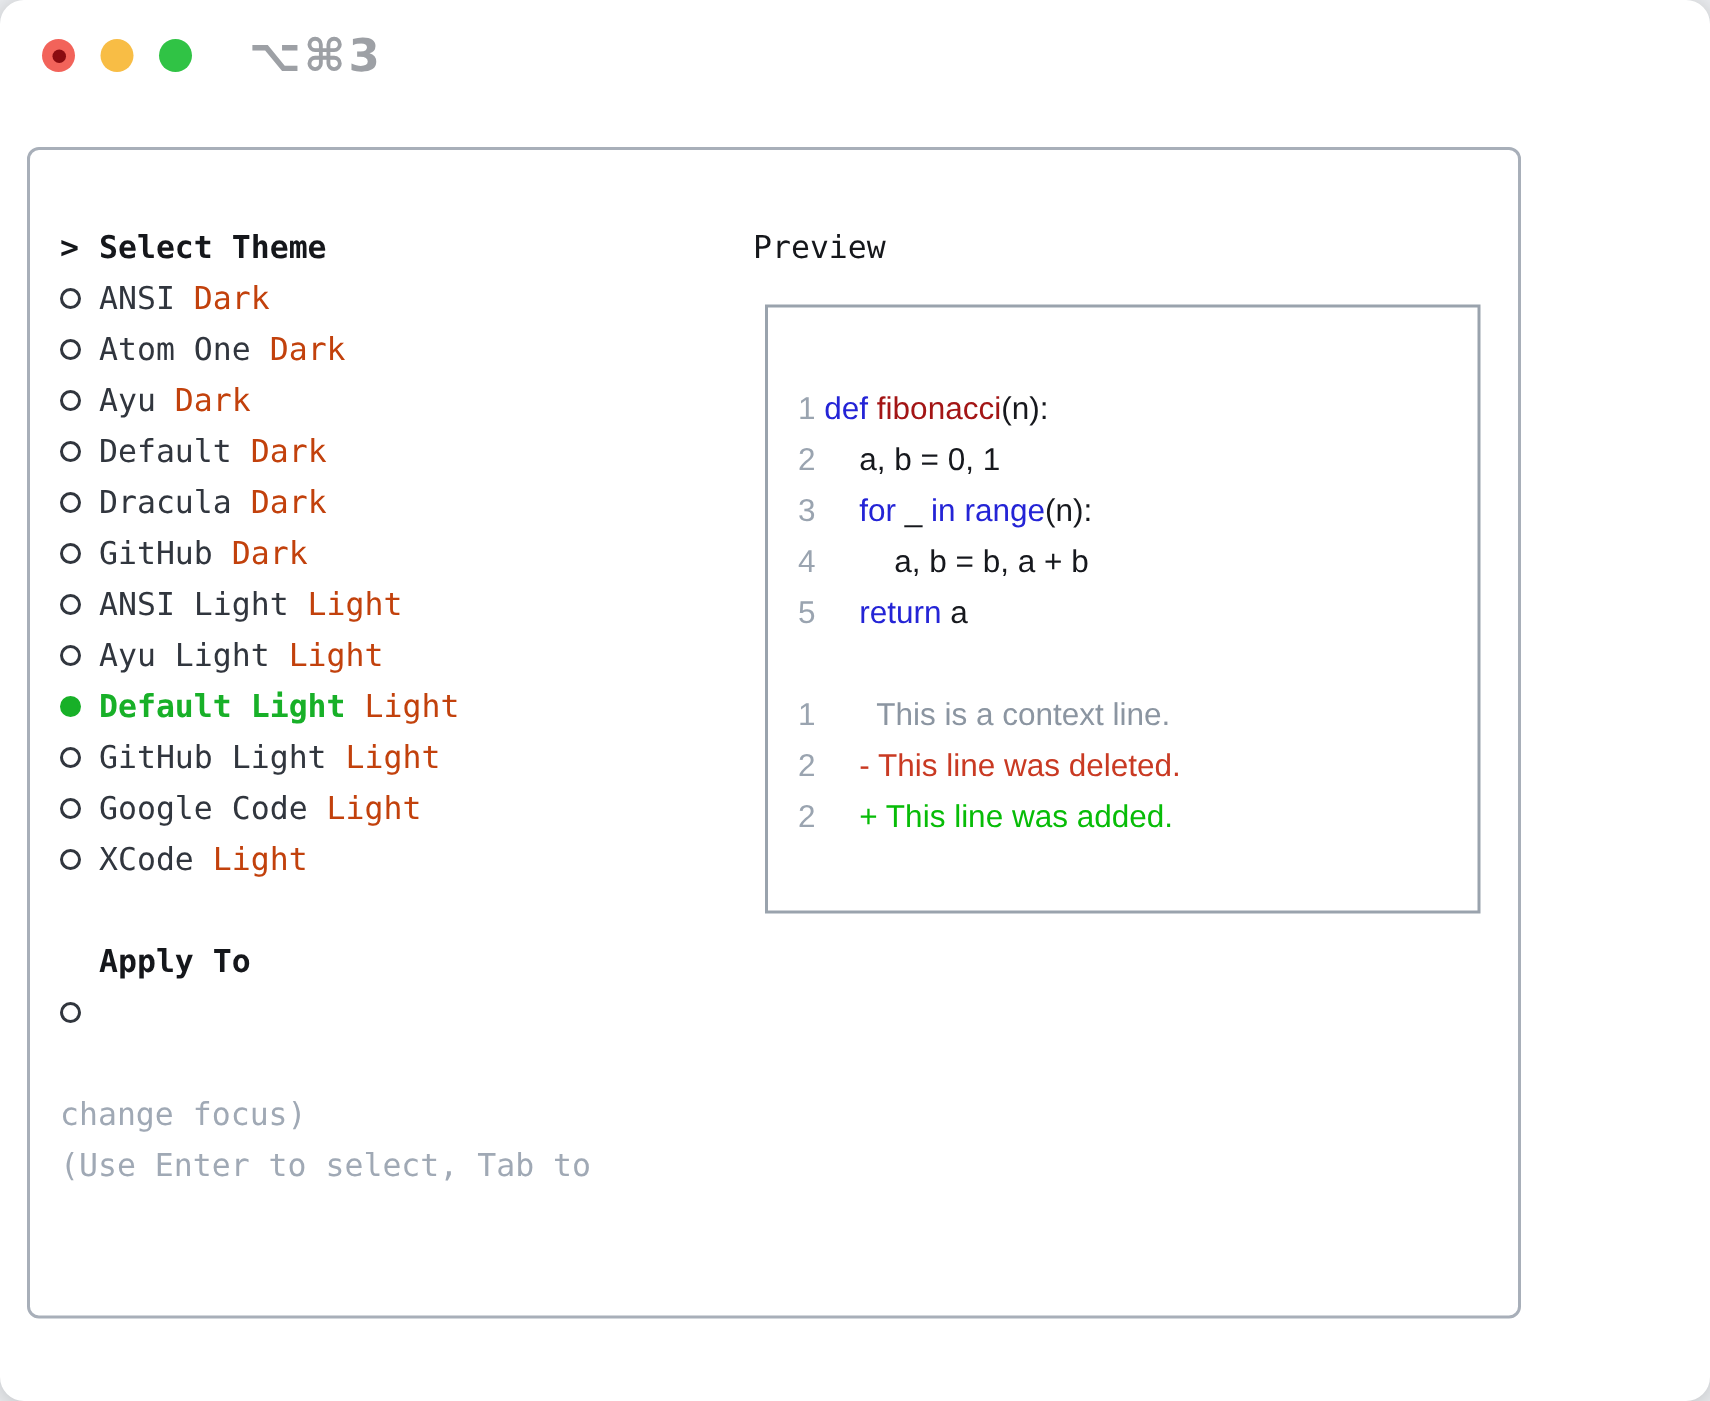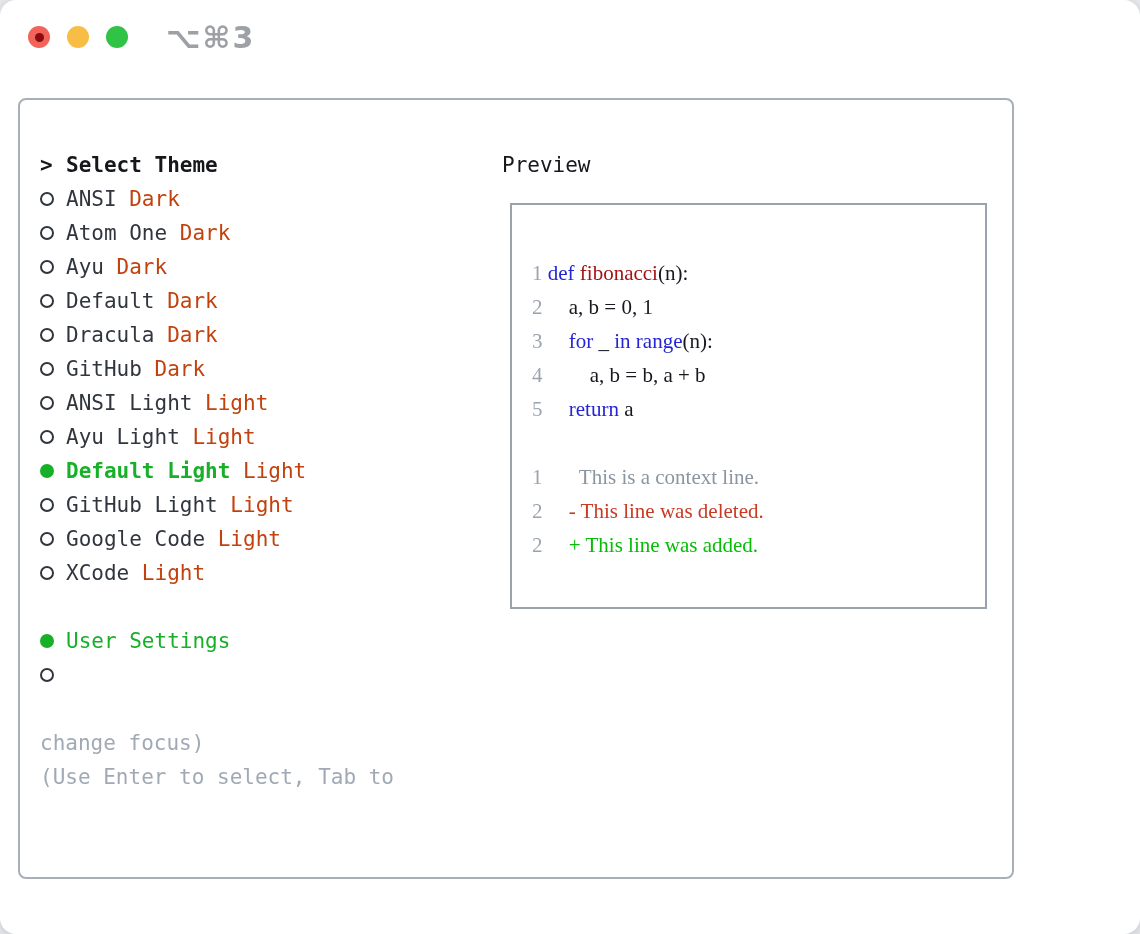--- a/index.html
+++ b/index.html
@@ -44,21 +44,21 @@
   .t-variant { color:#c2410c; }
   .opt-name.sel { color:#18b028; }
   .hint { color:#a0a9b5; }
   
   .preview-header { position:absolute; left:482px; top:48px; height:34px; display:flex; align-items:center; font-size:21px; font-weight:normal; color:#15171b; }
   .preview-box {
     position:absolute; left:490px; top:103px; width:477px; height:406px;
     border:2px solid #9aa3ad; background:#ffffff; overflow:hidden;
   }
   .preview-box pre {
-    font-family:Liberation Serif, serif;
+    font-family:Liberation Sans, sans-serif;
     font-size:21px; line-height:34px; padding:51px 0 0 20px; color:#16181d;
   }
   .c-num { color:#9aa4b0; }
   .c-fg  { color:#16181d; }
   .c-kw  { color:#2424d6; }
   .c-fn  { color:#a31515; }
   .c-ctx { color:#8b95a1; }
   .c-del { color:#c93a23; }
   .c-add { color:#07bc07; }
 </style>
@@ -86,21 +86,21 @@
         <div class="row"><span class="marker"><span class="radio"></span></span><span class="t-name">Default</span><span class="t-variant"> Dark</span></div>
         <div class="row"><span class="marker"><span class="radio"></span></span><span class="t-name">Dracula</span><span class="t-variant"> Dark</span></div>
         <div class="row"><span class="marker"><span class="radio"></span></span><span class="t-name">GitHub</span><span class="t-variant"> Dark</span></div>
         <div class="row"><span class="marker"><span class="radio"></span></span><span class="t-name">ANSI Light</span><span class="t-variant"> Light</span></div>
         <div class="row"><span class="marker"><span class="radio"></span></span><span class="t-name">Ayu Light</span><span class="t-variant"> Light</span></div>
         <div class="row"><span class="marker"><span class="radio sel"></span></span><span class="t-name sel">Default Light</span><span class="t-variant"> Light</span></div>
         <div class="row"><span class="marker"><span class="radio"></span></span><span class="t-name">GitHub Light</span><span class="t-variant"> Light</span></div>
         <div class="row"><span class="marker"><span class="radio"></span></span><span class="t-name">Google Code</span><span class="t-variant"> Light</span></div>
         <div class="row"><span class="marker"><span class="radio"></span></span><span class="t-name">XCode</span><span class="t-variant"> Light</span></div>
         <div class="row"></div>
-        <div class="row"><span class="marker"><span class="radio sel"></span></span><span class="opt-name sel">User Settings</span></div>
+        <div class="row hdr"><span class="marker"></span><span>Apply To</span></div>
         <div class="row"><span class="marker"><span class="radio"></span></span></div>
         <div class="row"></div>
         <div class="row hint">change focus)</div>
         <div class="row hint">(Use Enter to select, Tab to</div>
       </div>
 
     <div class="preview-header">Preview</div>
     <div class="preview-box">
       <pre id="preview-pre"><span class="c-num">1 </span><span class="c-kw">def</span><span class="c-fg"> </span><span class="c-fn">fibonacci</span><span class="c-fg">(n):</span>
 <span class="c-num">2 </span><span class="c-fg">    a, b = 0, 1</span>

